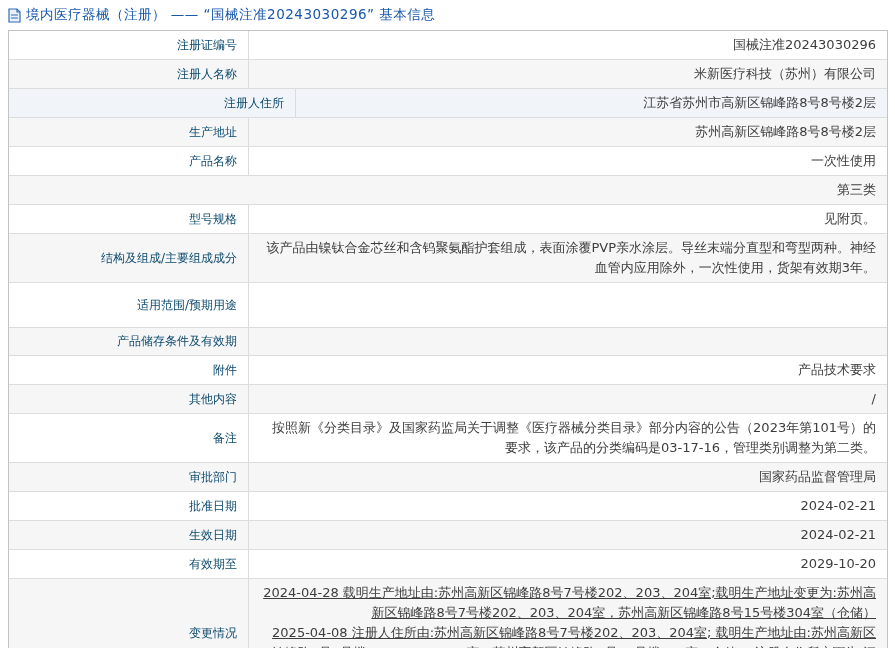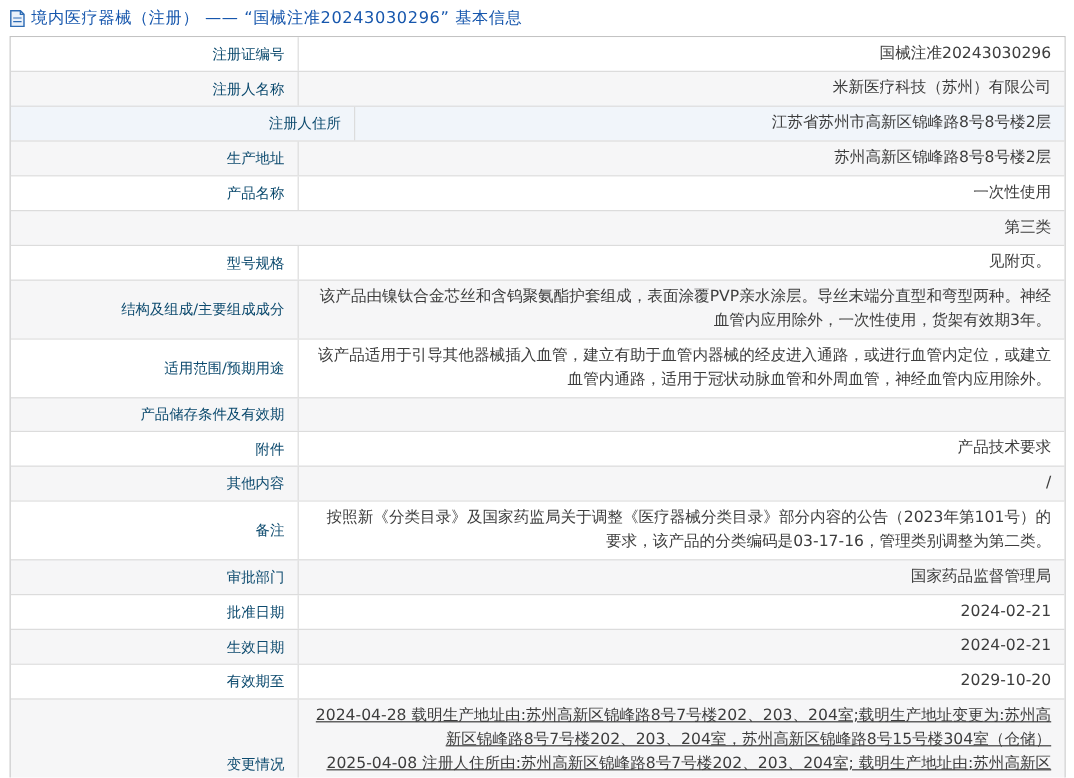--- a/index.html
+++ b/index.html
@@ -74,21 +74,20 @@
     <div class="cell-value">见附页。</div>
   </div>
 
   <div class="row even tall2">
     <div class="cell-label">结构及组成/主要组成成分</div>
     <div class="cell-value">该产品由镍钛合金芯丝和含钨聚氨酯护套组成，表面涂覆PVP亲水涂层。导丝末端分直型和弯型两种。神经血管内应用除外，一次性使用，货架有效期3年。</div>
   </div>
 
   <div class="row tall2">
     <div class="cell-label">适用范围/预期用途</div>
-    <div class="cell-value">该产品适用于引导其他器械插入血管，建立有助于血管内器械的经皮进入通路，或进行血管内定位，或建立血管内通路，适用于冠状动脉血管和外周血管，神经血管内应用除外。</div>
   </div>
 
   <div class="row even">
     <div class="cell-label">产品储存条件及有效期</div>
     <div class="cell-value"></div>
   </div>
 
   <div class="row">
     <div class="cell-label">附件</div>
     <div class="cell-value">产品技术要求</div>

